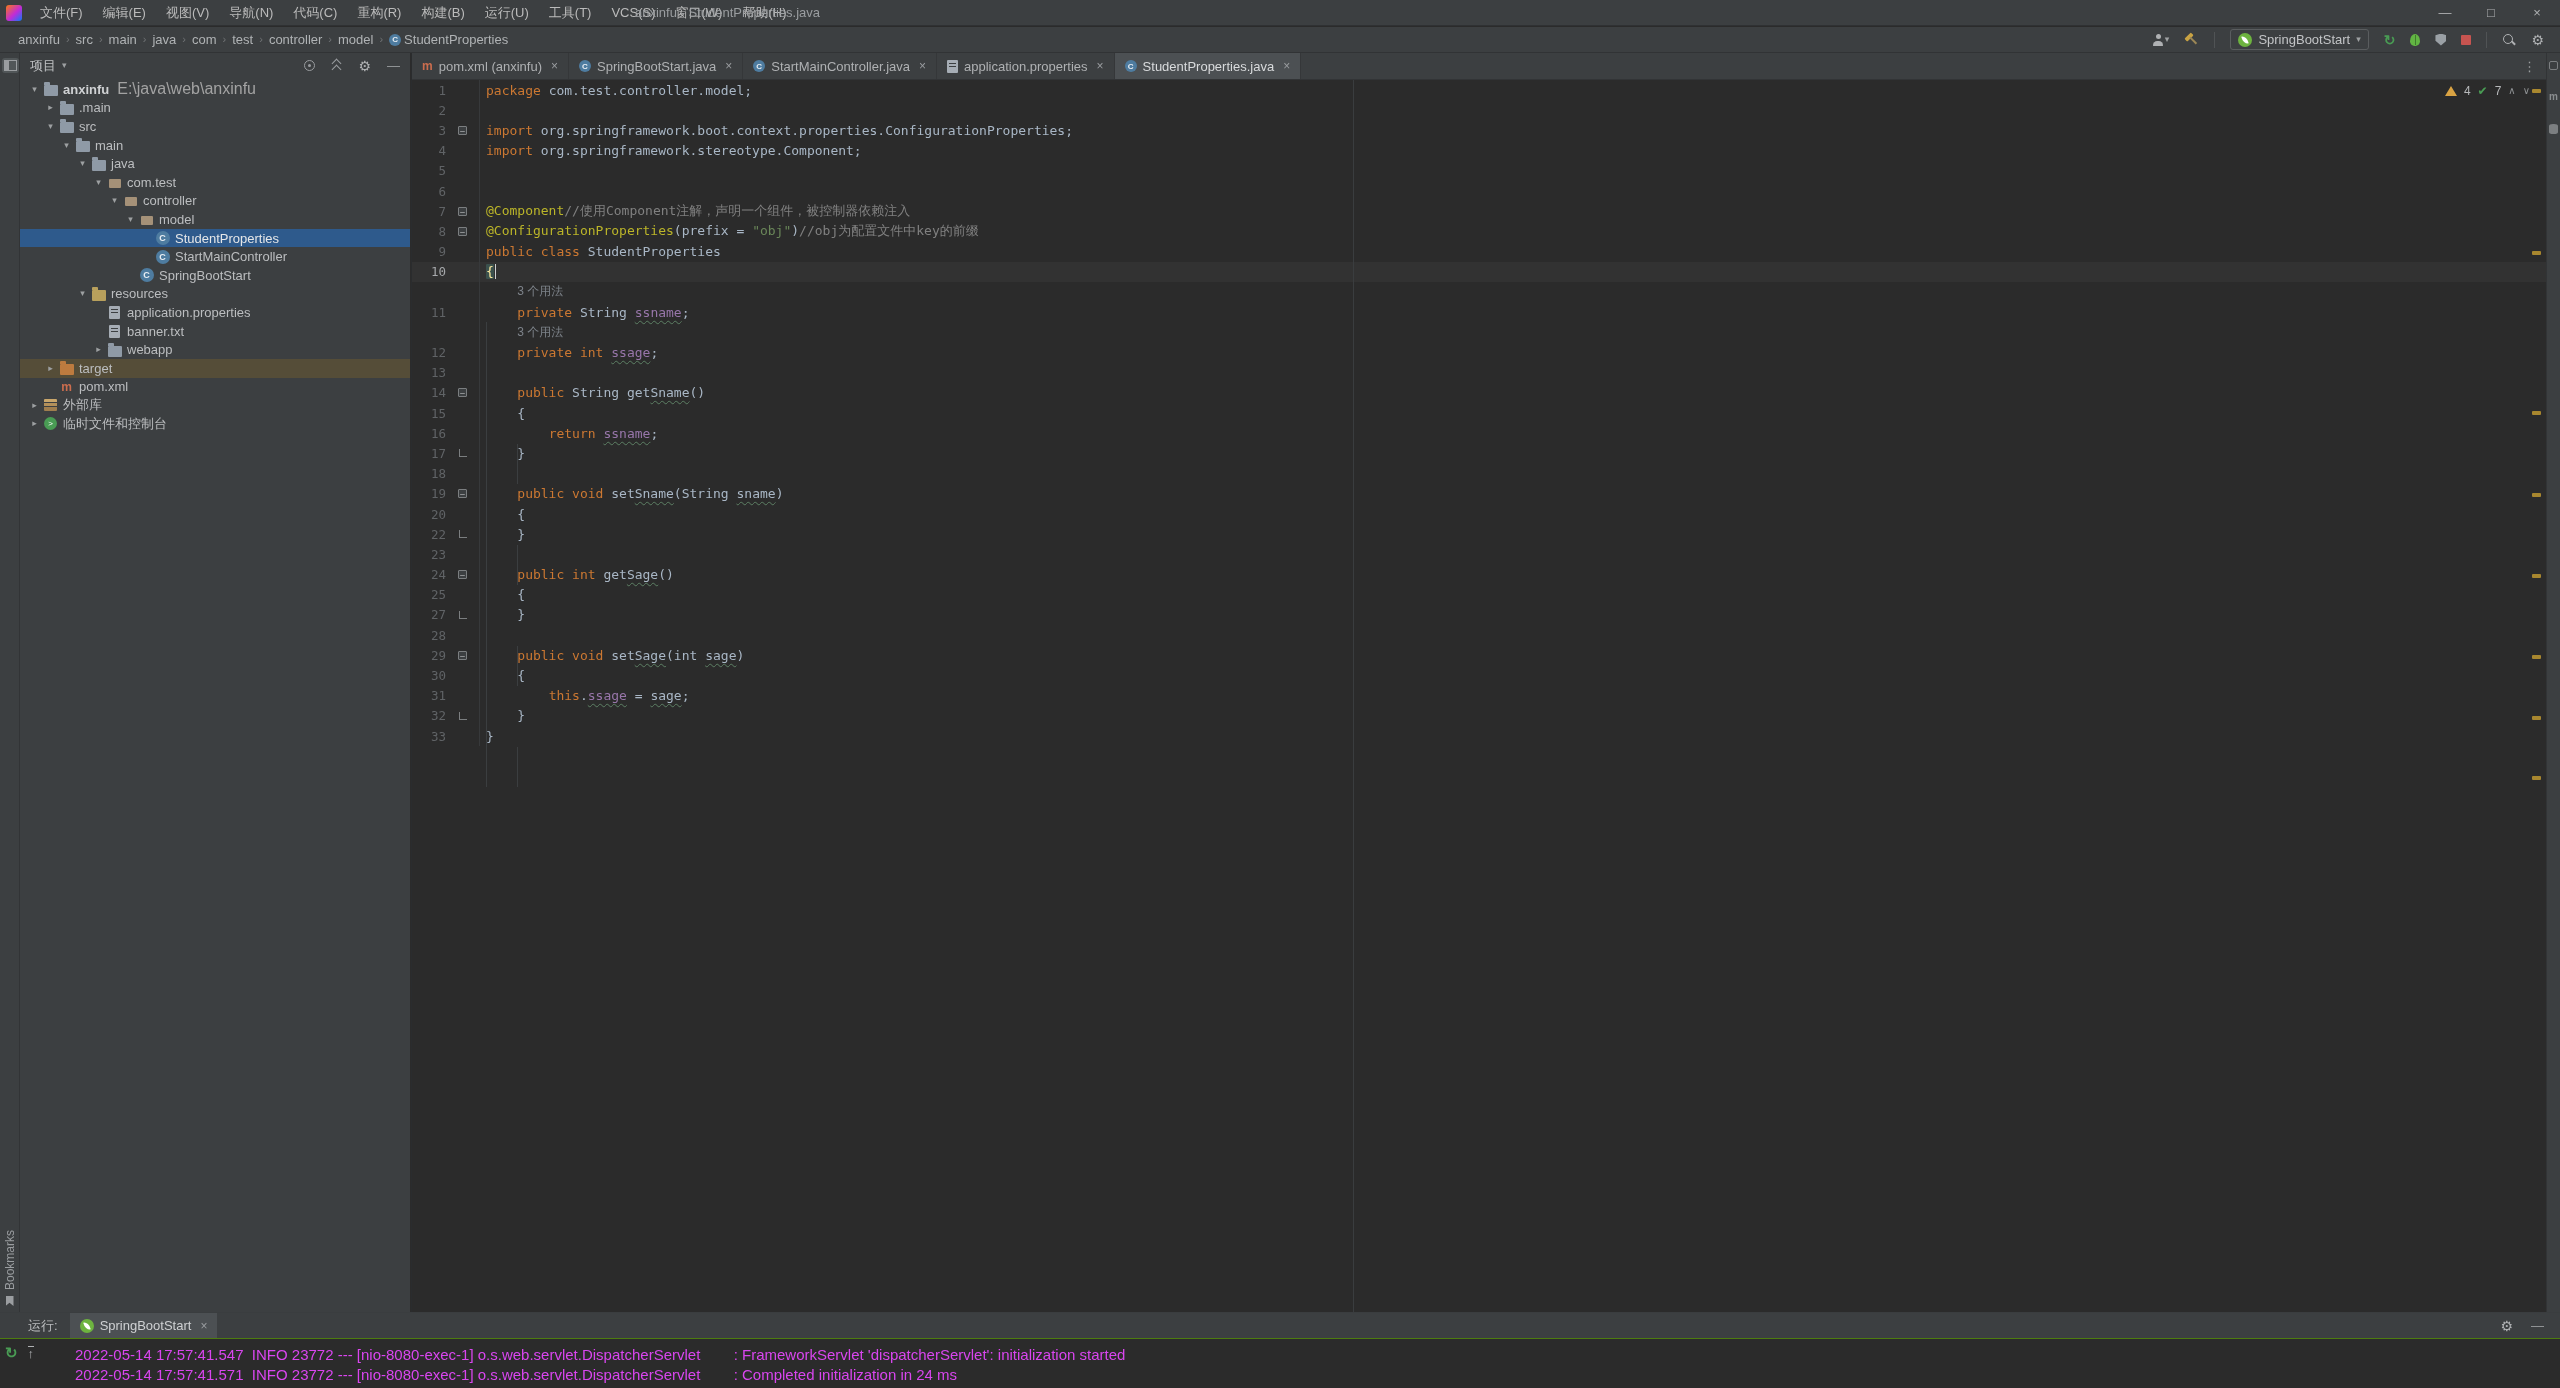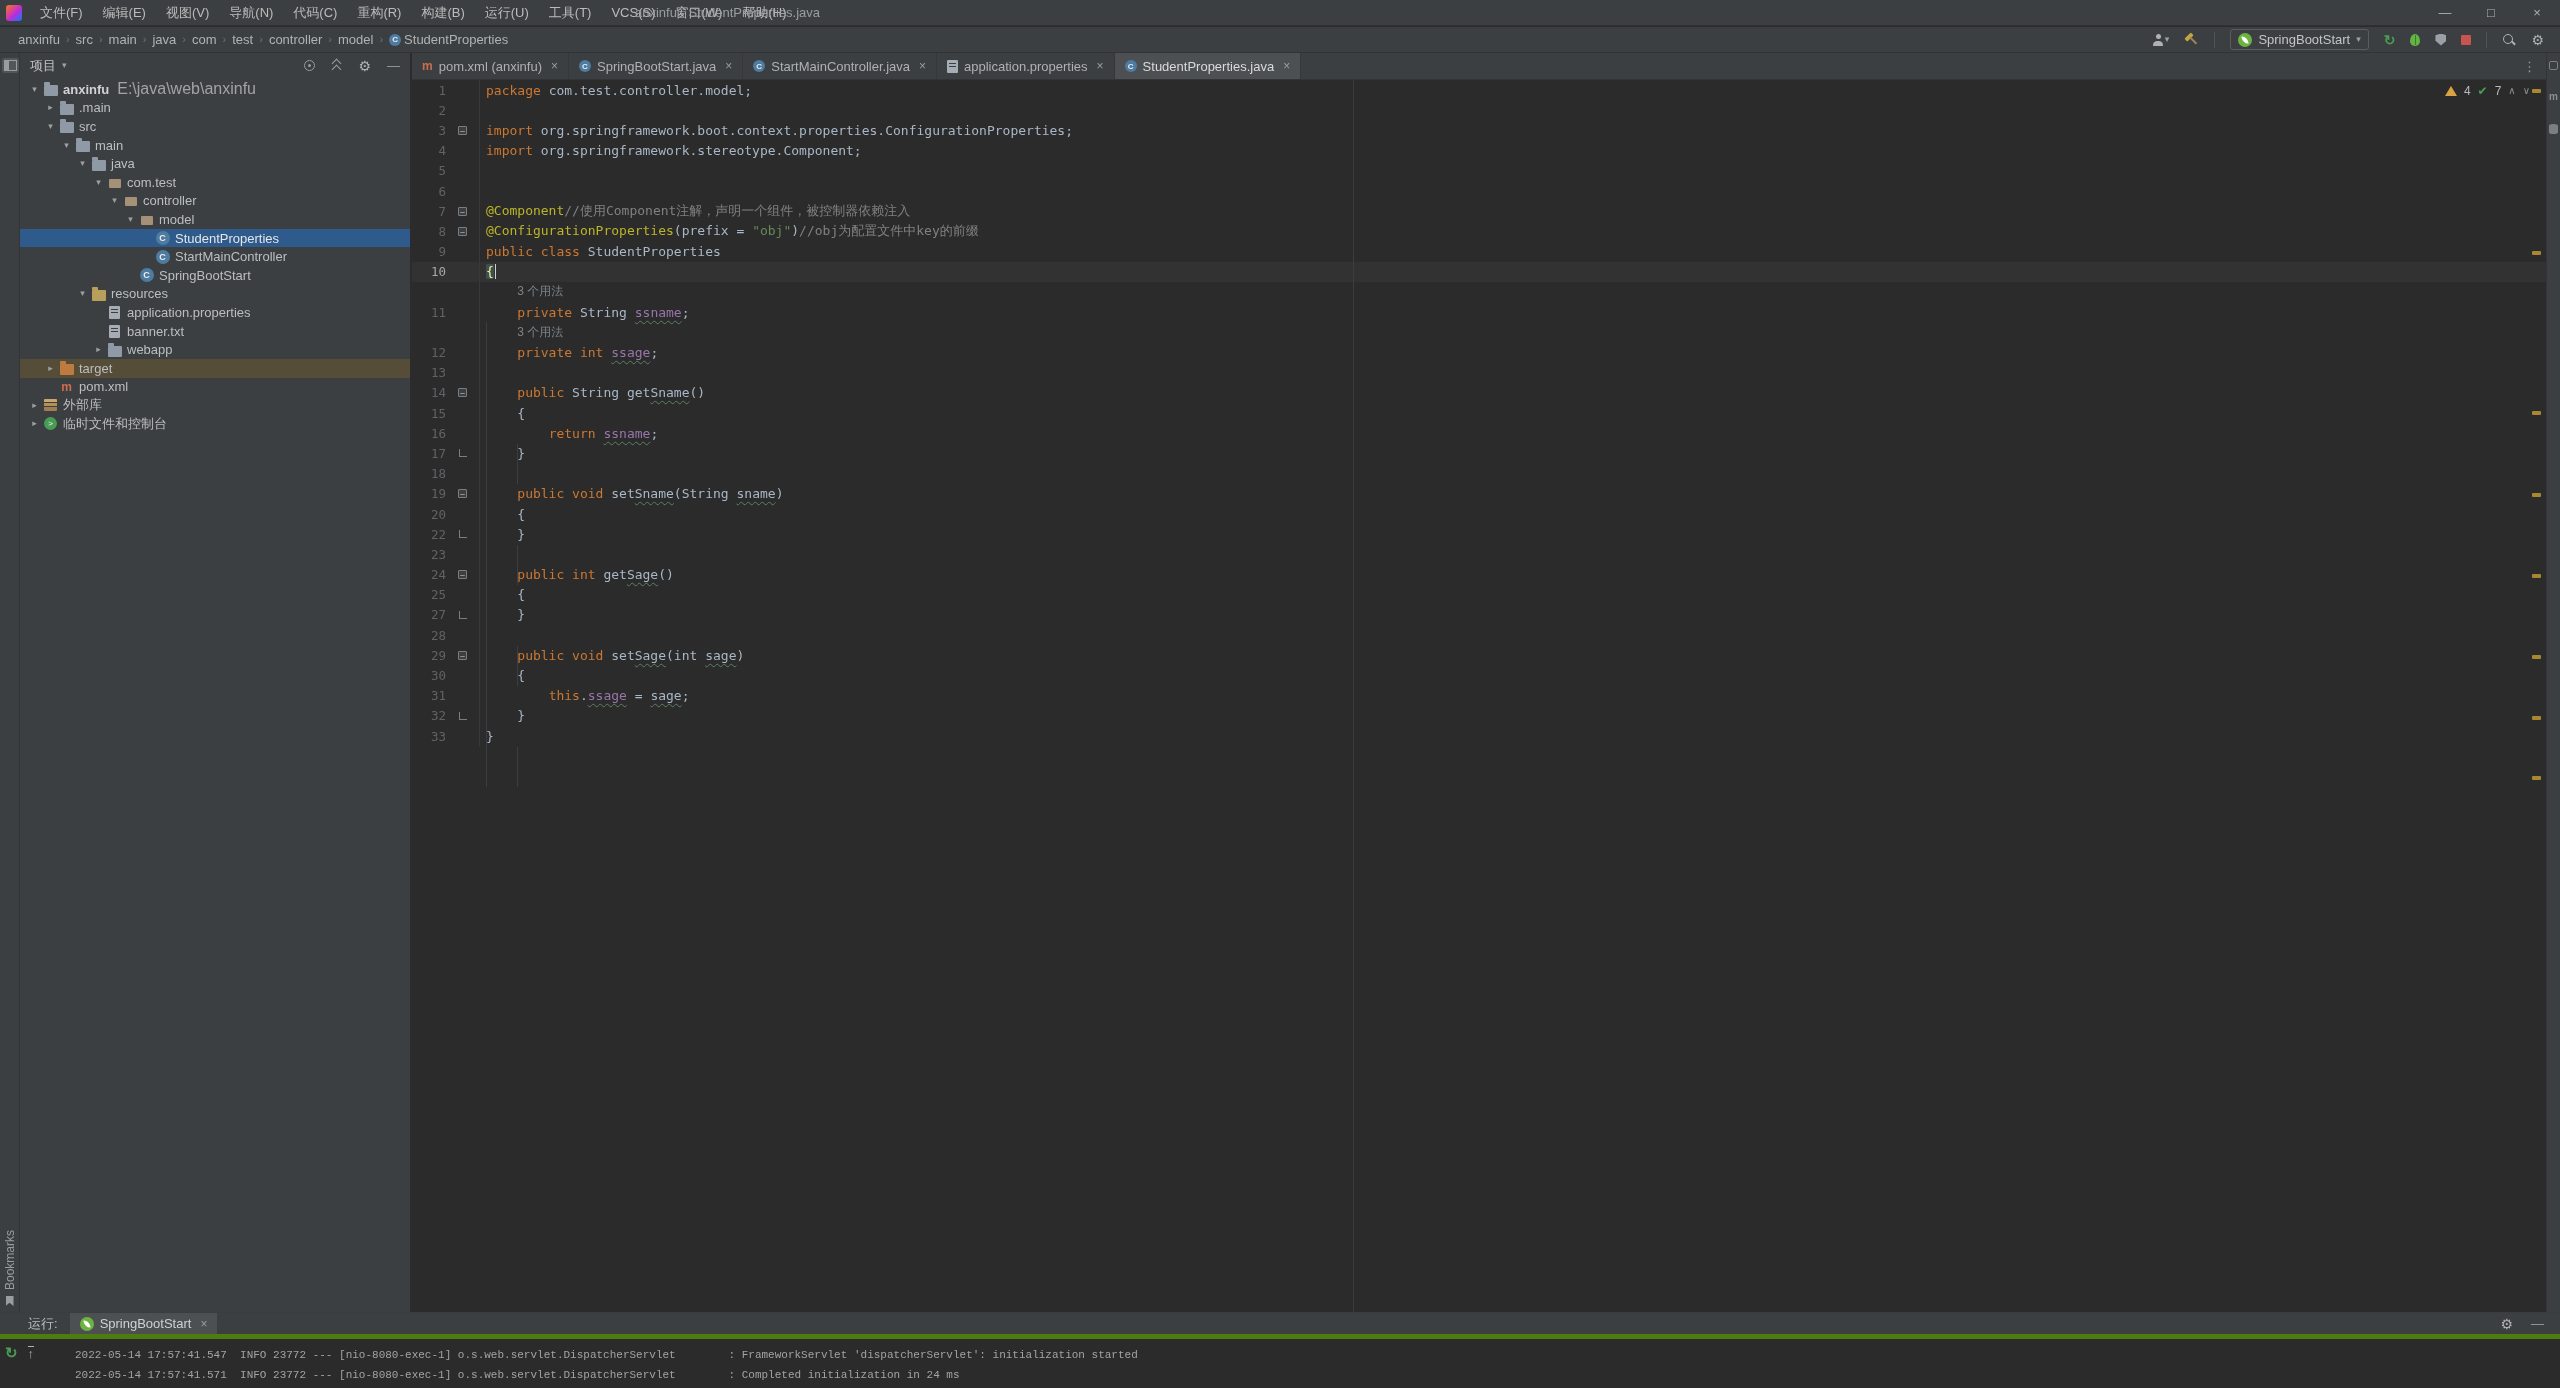--- a/index.html
+++ b/index.html
@@ -100,26 +100,26 @@
   .rstripe{position:absolute;right:0;top:53px;width:14px;bottom:76px;background:#3c3f41;
            border-left:1px solid #323436;display:flex;flex-direction:column;align-items:center;
            padding-top:8px;gap:22px;z-index:4}
   .rs-sq{width:9px;height:9px;border:1px solid #7c7f81;border-radius:2px}
   .rs-m{color:#8b8e90;font-size:10px;font-weight:bold}
   .rs-db{width:9px;height:10px;background:#7c7f81;border-radius:4px/2px}
 
   
   .runpanel{position:absolute;left:0;right:0;bottom:0;height:76px;background:#2b2b2b;
             border-top:1px solid #3a3d3f;z-index:6}
-  .rhead{height:26px;background:#3c3f41;display:flex;align-items:center;border-bottom:5px solid #4d7c0f}
+  .rhead{height:26px;background:#3c3f41;display:flex;align-items:center;border-bottom:1px solid #4d7c0f}
   .rlabel{padding:0 12px 0 28px;color:#bbbdbf}
   .rtab{display:flex;align-items:center;gap:6px;background:#4c5053;height:100%;padding:0 10px;color:#cfd1d3}
   .rhead-tools{margin-left:auto;display:flex;align-items:center;gap:18px;padding-right:16px}
-  .rconsole{position:absolute;top:27px;left:0;right:0;bottom:0;font-family:Liberation Mono, monospace;
-            font-size:11px;color:#a3a3a3;padding-top:5px}
+  .rconsole{position:absolute;top:27px;left:0;right:0;bottom:0;font-family:Liberation Sans, sans-serif;
+            font-size:15px;color:#d946ef;padding-top:5px}
   .cline{height:20px;line-height:20px;white-space:pre;padding-left:75px}
   .rtools{position:absolute;left:5px;top:32px;display:flex;gap:10px;align-items:center}
   .rerun-glyph{color:var(--run-green);font-size:15px;font-weight:bold}
   .totop-glyph{color:#afb1b3;font-size:13px;border-top:1.5px solid #afb1b3;line-height:12px}
 
   
   .ic{display:inline-flex;align-items:center;justify-content:center;flex:none}
   .ic-folder{width:14px;height:11px;background:#8f9aa6;border-radius:1px;position:relative;margin-top:3px}
   .ic-folder::before{content:"";position:absolute;left:0;top:-3px;width:6px;height:3px;background:inherit;
                      border-radius:1px 1px 0 0}

